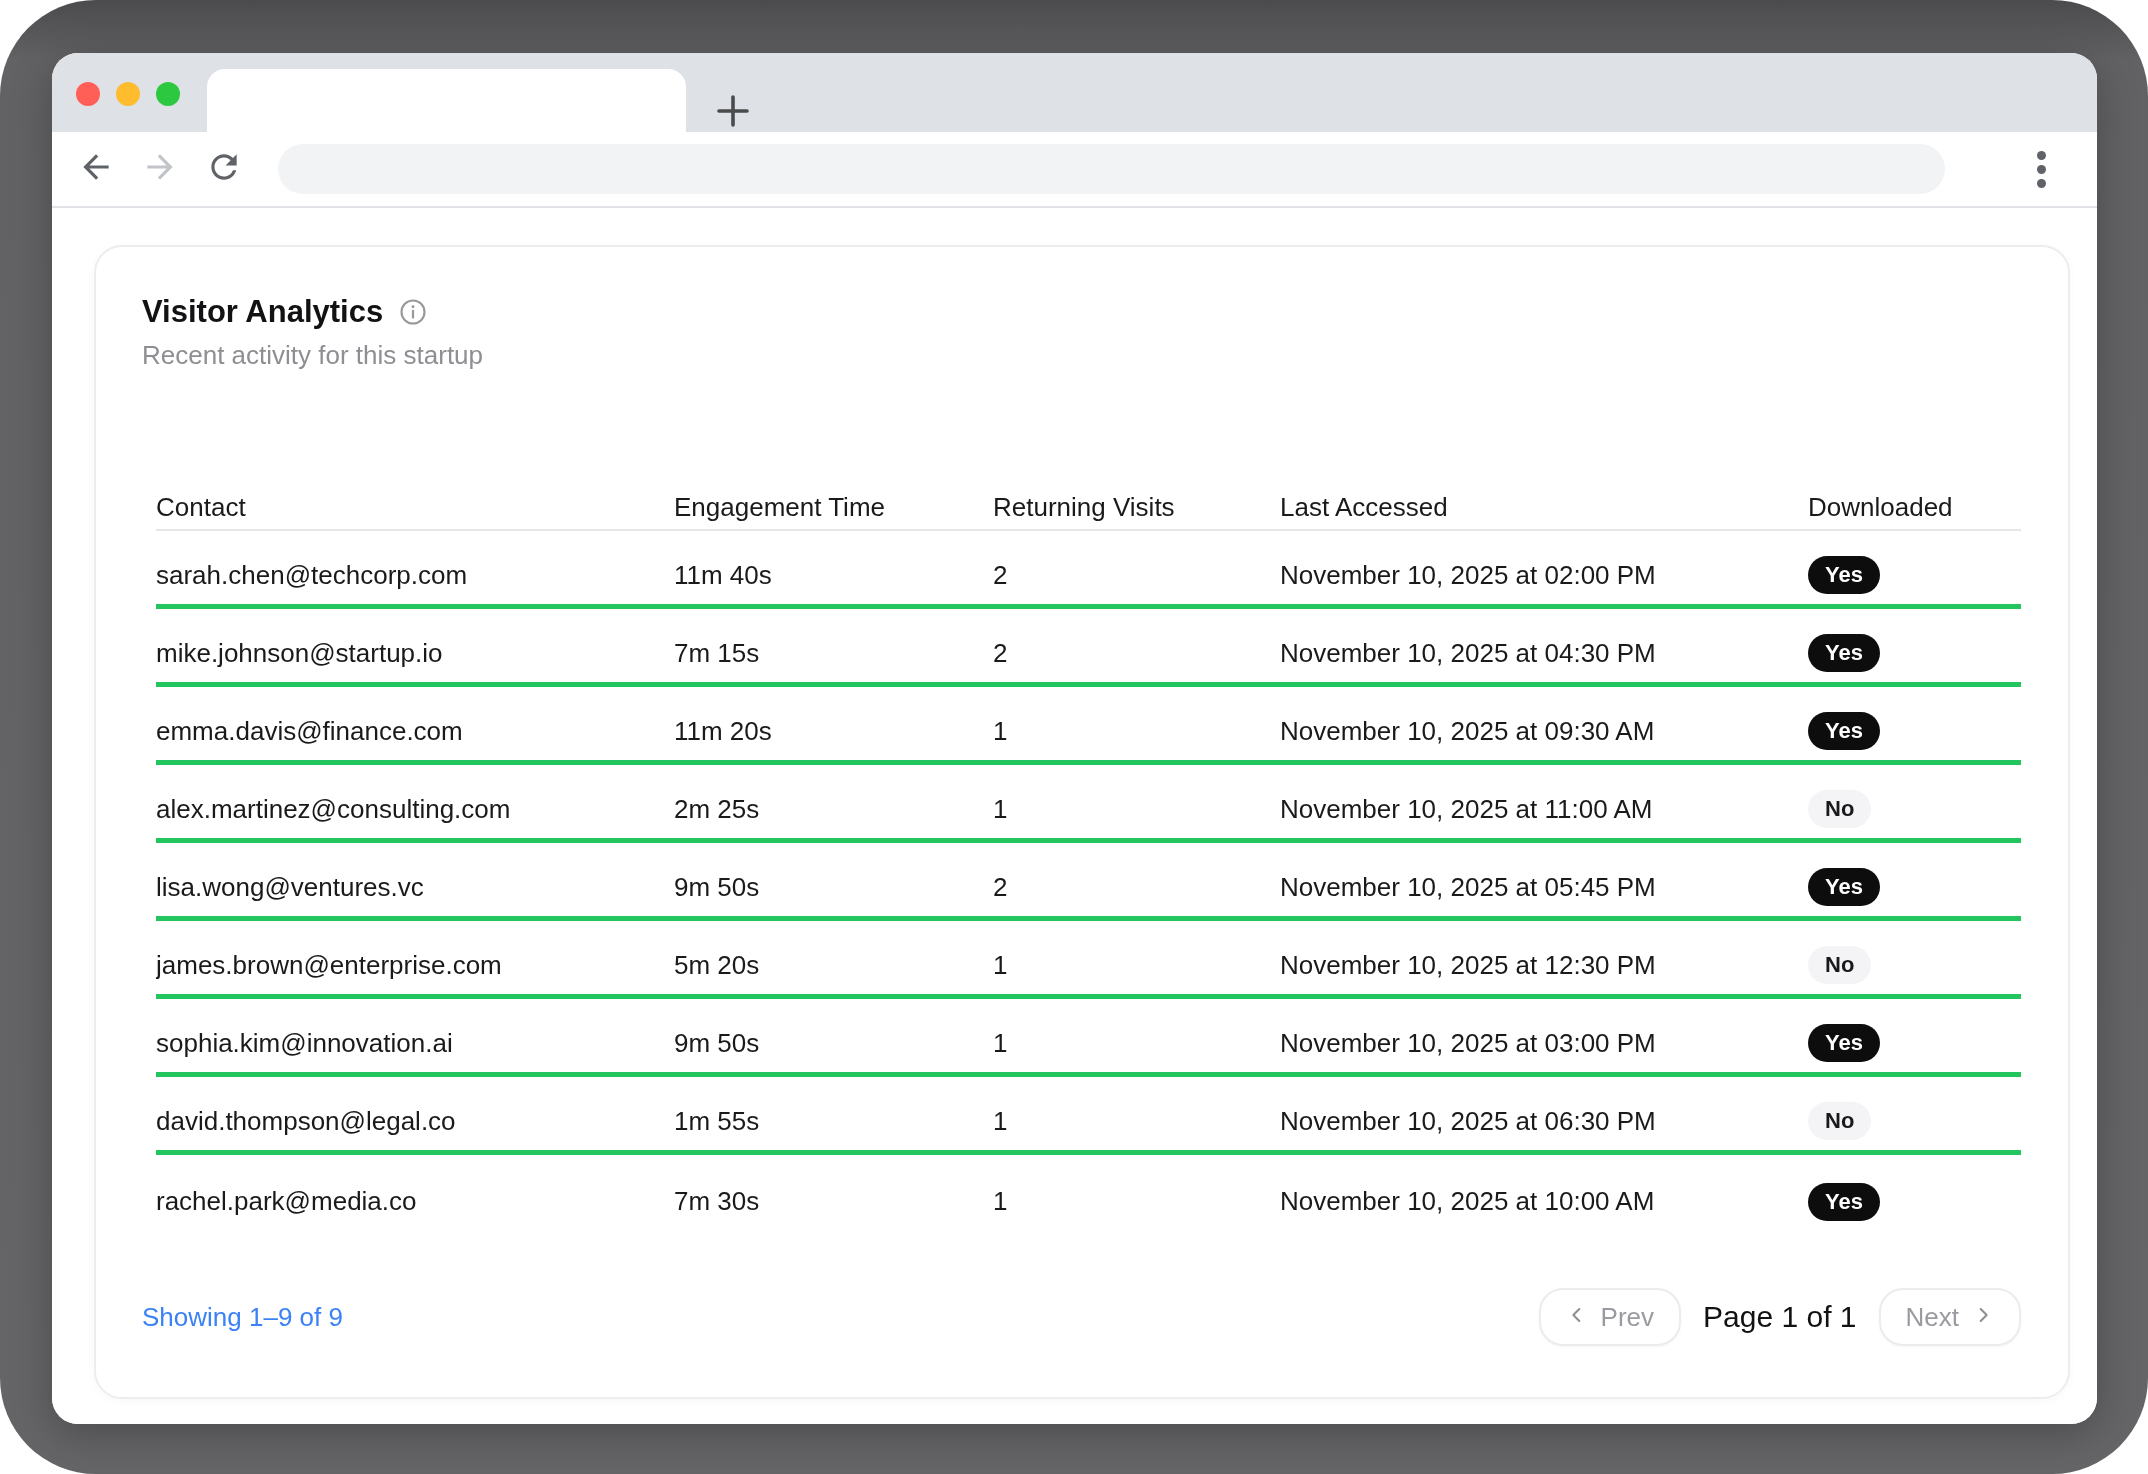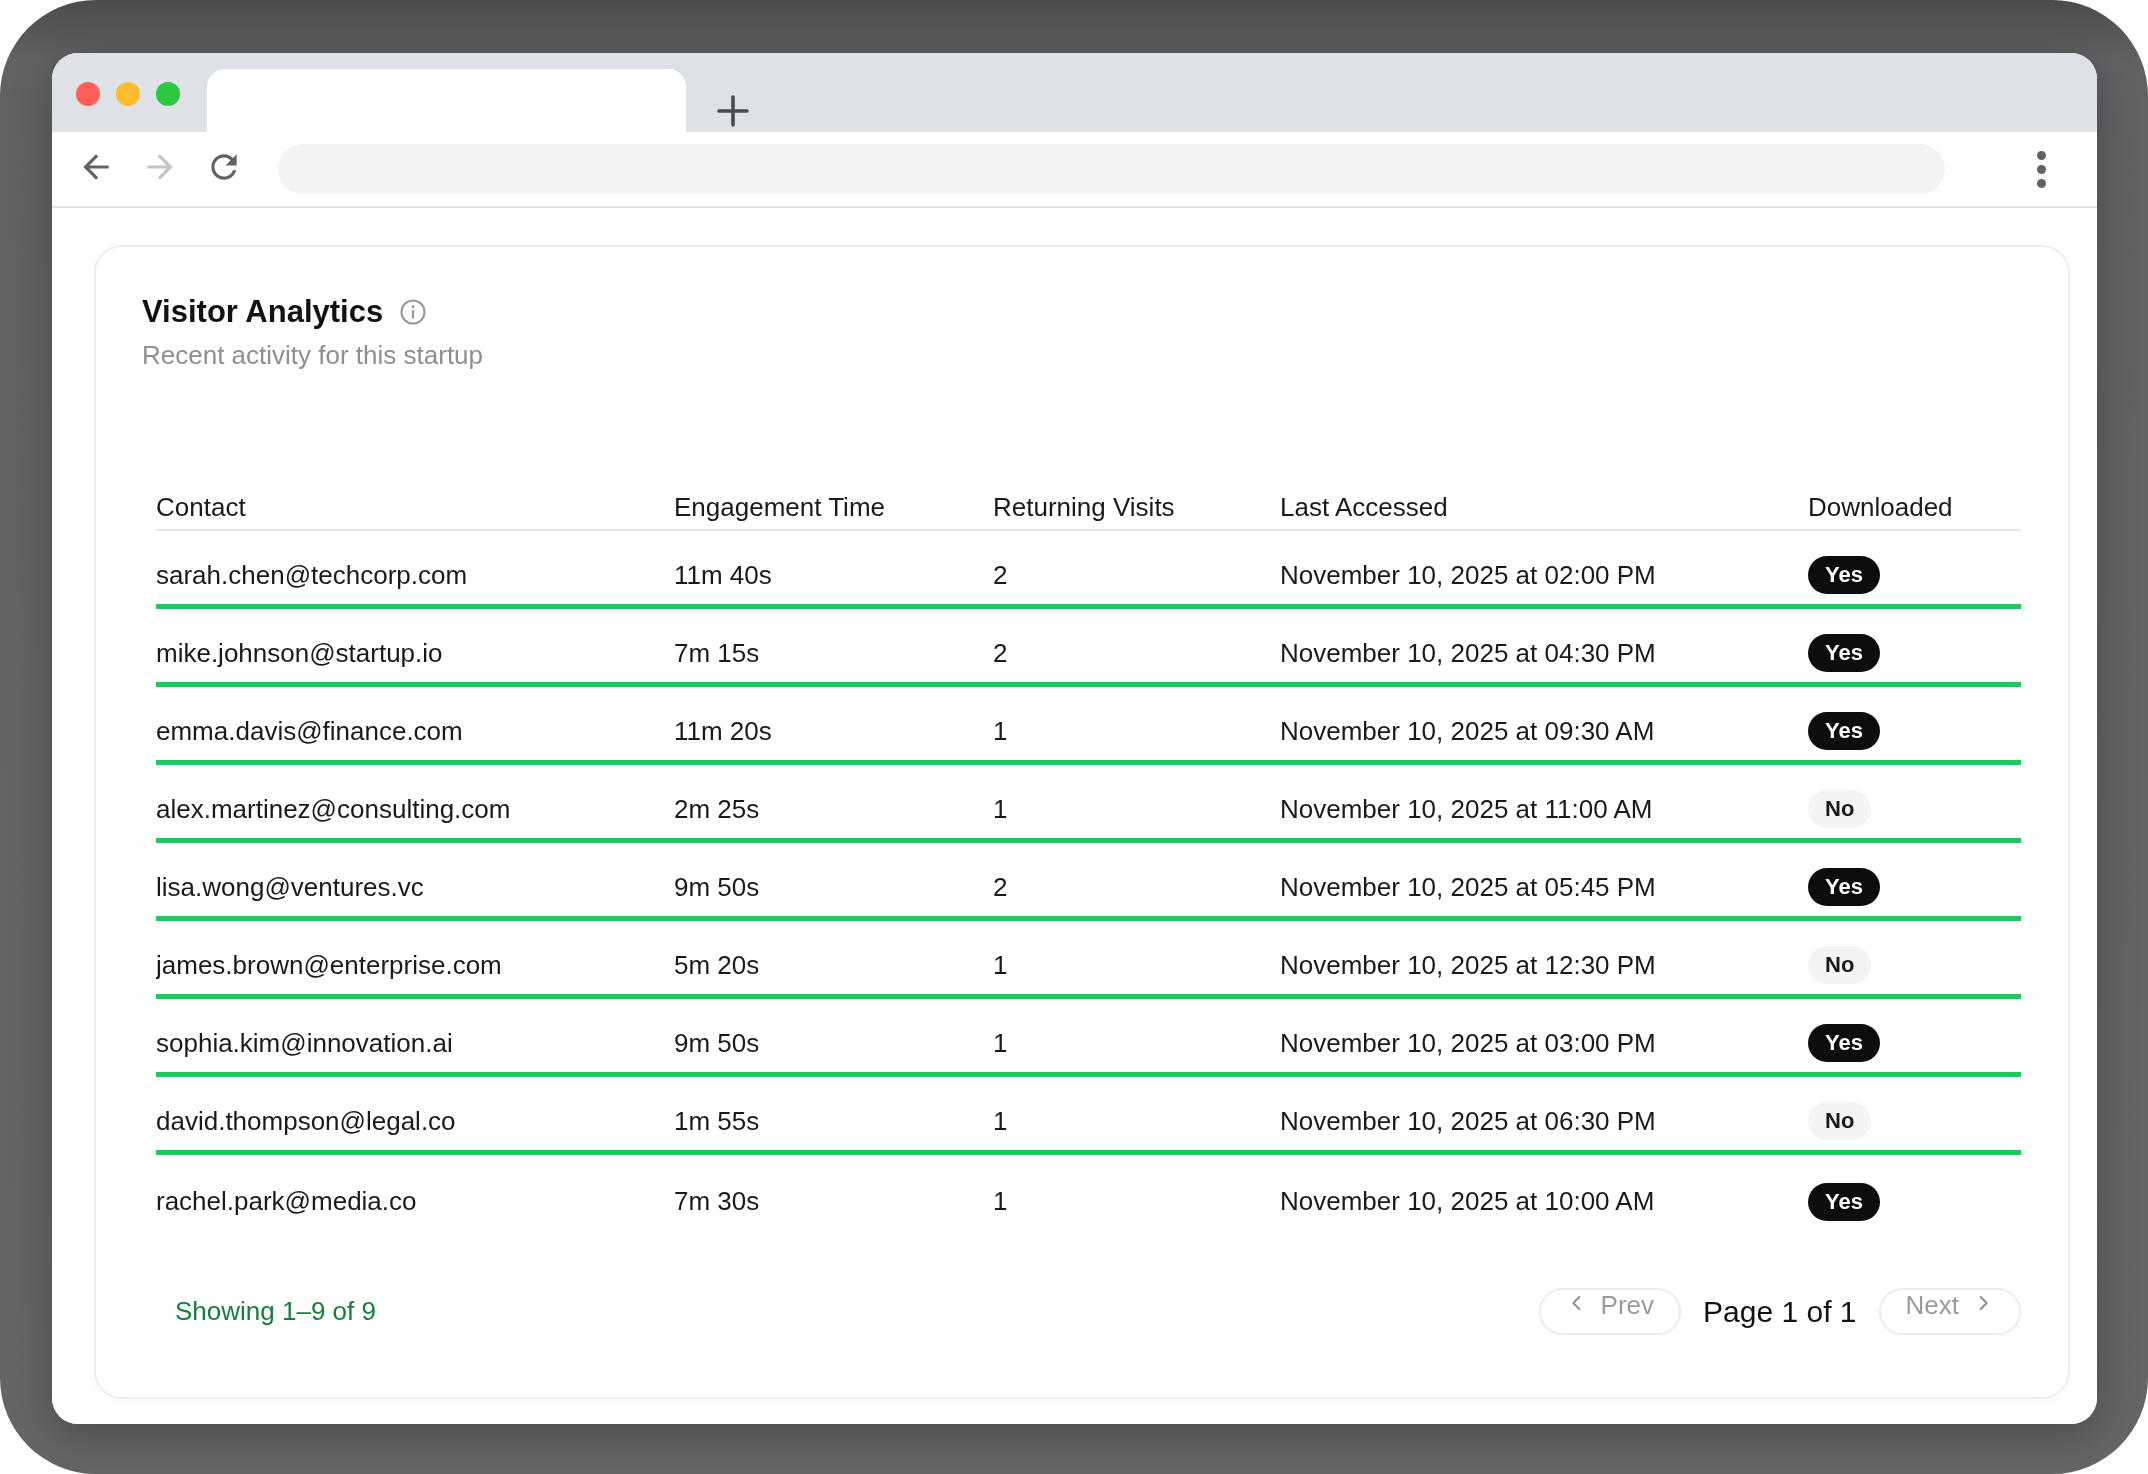--- a/index.html
+++ b/index.html
@@ -67,23 +67,23 @@
   .t-cell { font-size:26px; color:#1a1a1c; white-space:nowrap; overflow:hidden;margin-top:15px; }
 
   .badge { display:inline-flex; align-items:center; justify-content:center;
     height:38px; padding:0 17px; border-radius:19px; font-size:22px; font-weight:600; }
   .badge-yes { background:#0d0d0e; color:#ffffff; }
   .badge-no  { background:#f4f4f6; color:#1a1a1c; }
 
   
   .card-footer { display:flex; align-items:center; justify-content:space-between;
     margin:55px 47px 0 46px; }
-  .showing { font-size:26px; color:#15803d;margin-left:33px; }
+  .showing { font-size:26px; color:#3b82f6; }
   .pager { display:flex; align-items:center; gap:22px; }
-  .page-btn { display:inline-flex; gap:13px; height:47px; padding:0 25px;
+  .page-btn { display:inline-flex; align-items:center; gap:13px; height:58px; padding:0 25px;
     background:#ffffff; border:2px solid #ececef; border-radius:24px;
     font-size:26px; color:#9a9aa0; box-shadow:0 1px 3px rgba(0,0,0,0.04); cursor:pointer; }
   .page-indicator { font-size:30px; font-weight:500; color:#121214; }
 </style>
 </head>
 <body>
 
 <div class="device-frame">
   <div class="browser-window">
 

